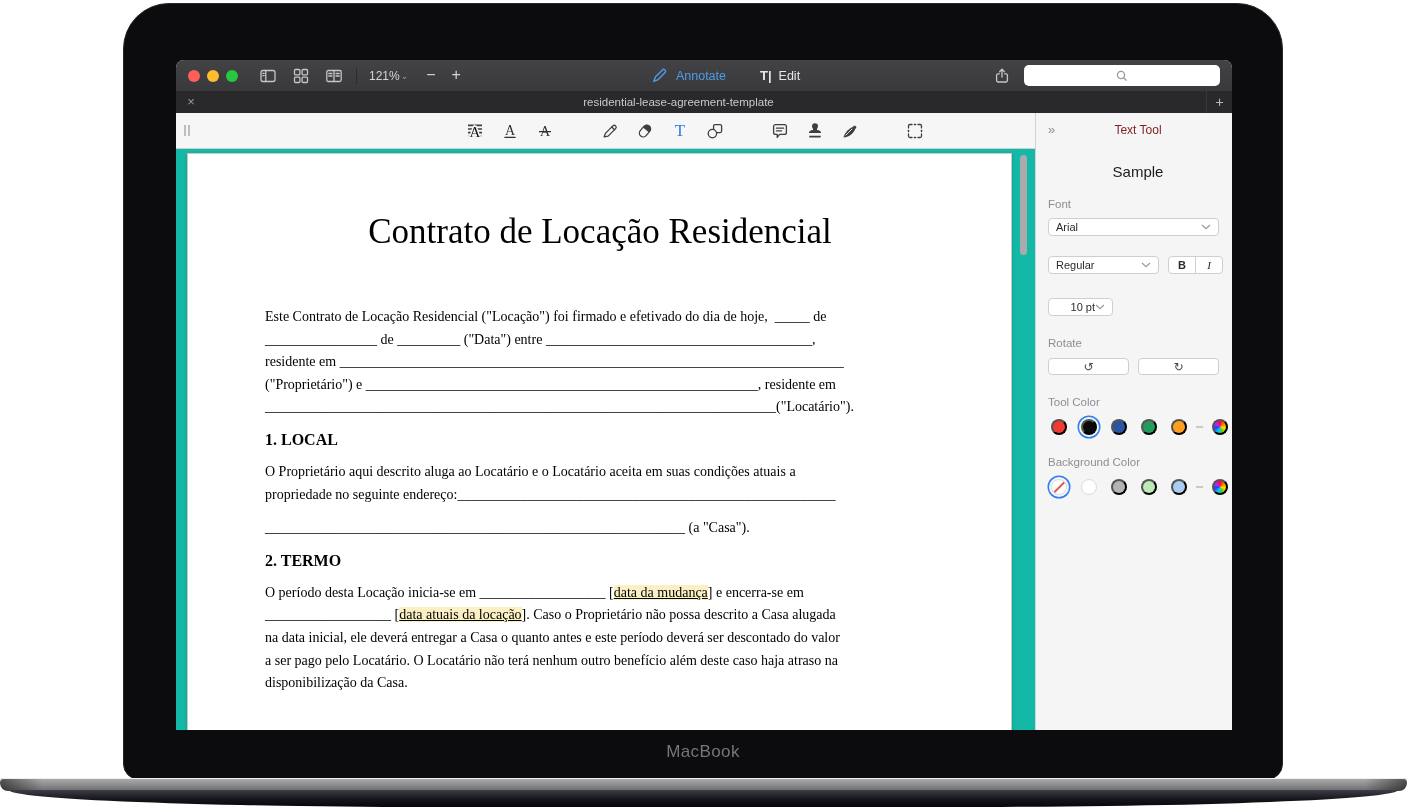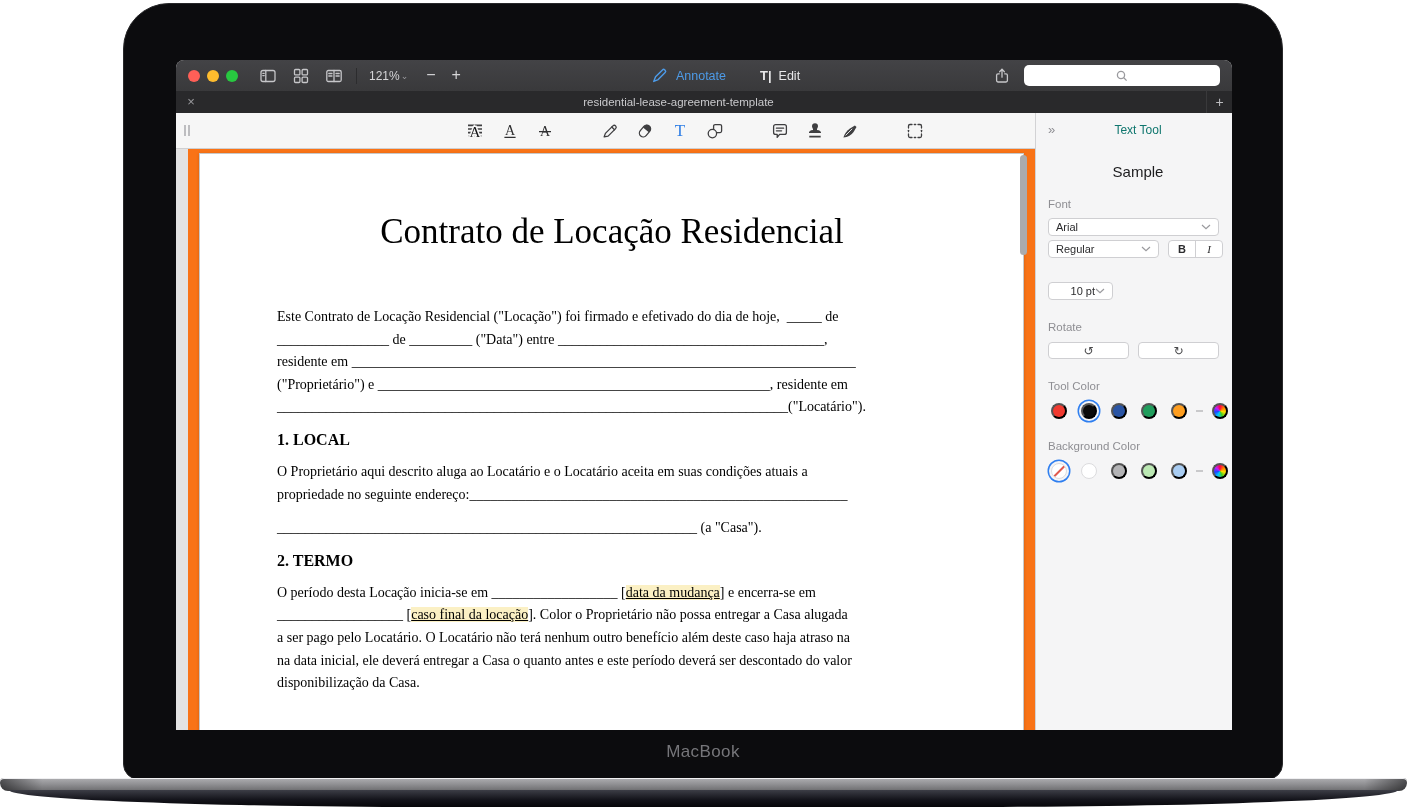--- a/index.html
+++ b/index.html
@@ -54,45 +54,45 @@
   .doc-col{width:859px;flex:none;display:flex;flex-direction:column;min-height:0;}
 
   
   .anno-bar{height:36px;flex:none;background:#f6f6f6;border-bottom:1px solid #cfcfd1;position:relative;box-sizing:border-box;}
   .grip{position:absolute;left:8px;top:12px;width:6px;height:11px;box-shadow:inset 2px 0 0 #bdbdc0, inset -2px 0 0 #bdbdc0;}
   .anno-icons{position:absolute;left:288px;top:0;height:35px;display:flex;align-items:center;gap:13px;}
   .anno-group-gap{width:17px;}
   .anno-btn{width:22px;height:22px;display:flex;align-items:center;justify-content:center;background:none;border:none;padding:0;}
 
   
-  .viewport{flex:1;position:relative;background:#f97316;min-height:0;overflow:hidden;margin-left:12px;}
+  .viewport{flex:1;position:relative;background:#14b8a6;min-height:0;overflow:hidden;}
   .page{position:absolute;left:11px;top:4px;width:825px;height:700px;background:#ffffff;border:1px solid #c8c8c8;box-sizing:border-box;box-shadow:0 1px 3px rgba(0,0,0,.18);padding:58px 76px 0 77px;}
   .doc-title{font-family:"Liberation Serif",serif;font-size:35px;color:#000;text-align:center;white-space:nowrap;}
   .doc-line{font-family:"Liberation Serif",serif;font-size:14px;line-height:22.6px;color:#000;white-space:pre;}
   .doc-line.blank{height:11px;line-height:11px;}
   .doc-h{font-family:"Liberation Serif",serif;font-size:16px;font-weight:bold;color:#000;margin-top:12px;}
   .doc-p{margin-top:12px;}
   .doc-p.first{margin-top:54px;}
   .hl{background:#fbf0c4;text-decoration:underline;}
   .scroll-thumb{position:absolute;right:8px;top:6px;width:7px;height:100px;border-radius:4px;background:#ababad;}
 
   
   .sidebar{flex:1;background:#f5f5f6;border-left:1px solid #d2d2d4;padding:9px 12px 0 12px;box-sizing:border-box;position:relative;}
   .sb-head{position:relative;height:18px;}
   .sb-collapse{position:absolute;left:0;top:0;background:none;border:none;color:#8e8e93;font-size:13px;padding:0;line-height:16px;}
-  .sb-title{text-align:center;color:#0f766e;font-size:12px;line-height:16px;}
+  .sb-title{text-align:center;color:#7f1d1d;font-size:12px;line-height:16px;}
   .sb-sample{text-align:center;color:#1c1c1e;font-size:15px;margin-top:23px;}
   .sb-label{color:#8e8e93;font-size:11.5px;}
   .sb-label.font-lbl{margin-top:18px;}
   .sb-label.mt{margin-top:21px;}
   .dd{height:18px;background:#fff;border:1px solid #cfcfd2;border-radius:4px;display:flex;align-items:center;padding:0 7px;font-size:11px;color:#2c2c2e;box-sizing:border-box;}
   .dd .dd-val{flex:1;white-space:nowrap;}
   .dd svg{flex:none;}
   .dd.family{width:171px;margin-top:8px;}
-  .style-row{display:flex;margin-top:4px;align-items:center;}
+  .style-row{display:flex;margin-top:20px;align-items:center;}
   .dd.style{width:111px;}
   .seg{margin-left:9px;width:55px;height:18px;display:flex;border:1px solid #cfcfd2;border-radius:4px;background:#fff;box-sizing:border-box;overflow:hidden;}
   .seg button{flex:1;background:none;border:none;font-size:11px;color:#2c2c2e;padding:0;line-height:16px;}
   .seg .b{font-weight:bold;border-right:1px solid #cfcfd2;}
   .seg .i{font-style:italic;font-family:"Liberation Serif",serif;}
   .dd.size{width:65px;margin-top:24px;text-align:right;}
   .rot-row{display:flex;gap:9px;margin-top:9px;}
   .rot-btn{width:81px;height:17px;background:#fff;border:1px solid #cfcfd2;border-radius:4px;color:#48484a;font-size:12px;line-height:14px;padding:0;font-family:"DejaVu Sans",sans-serif;}
   .swatch-row{display:flex;align-items:center;gap:14px;margin-top:11px;padding-left:3px;}
   .swatch{width:16px;height:16px;border-radius:50%;flex:none;position:relative;}
@@ -318,23 +318,23 @@
                   <div class="doc-h">1. LOCAL</div>
                   <div class="doc-p">
                     <div class="doc-line">O Proprietário aqui descrito aluga ao Locatário e o Locatário aceita em suas condições atuais a</div>
                     <div class="doc-line">propriedade no seguinte endereço:______________________________________________________</div>
                     <div class="doc-line blank">&nbsp;</div>
                     <div class="doc-line">____________________________________________________________ (a "Casa").</div>
                   </div>
                   <div class="doc-h">2. TERMO</div>
                   <div class="doc-p">
                     <div class="doc-line"><span>O período desta Locação inicia-se em __________________ [</span><span class="hl">data da mudança</span><span>] e encerra-se em</span></div>
-                    <div class="doc-line"><span>__________________ [</span><span class="hl">caso final da locação</span><span>]. Color o Proprietário não possa entregar a Casa alugada</span></div>
+                    <div class="doc-line"><span>__________________ [</span><span class="hl">data atuais da locação</span><span>]. Caso o Proprietário não possa descrito a Casa alugada</span></div>
+                    <div class="doc-line">na data inicial, ele deverá entregar a Casa o quanto antes e este período deverá ser descontado do valor</div>
                     <div class="doc-line">a ser pago pelo Locatário. O Locatário não terá nenhum outro benefício além deste caso haja atraso na</div>
-                    <div class="doc-line">na data inicial, ele deverá entregar a Casa o quanto antes e este período deverá ser descontado do valor</div>
                     <div class="doc-line">disponibilização da Casa.</div>
                   </div>
                 </div>
             </div>
             <div class="scroll-thumb"></div>
           </div>
         </div>
 
         <div class="sidebar">
           <div class="sb-head">

